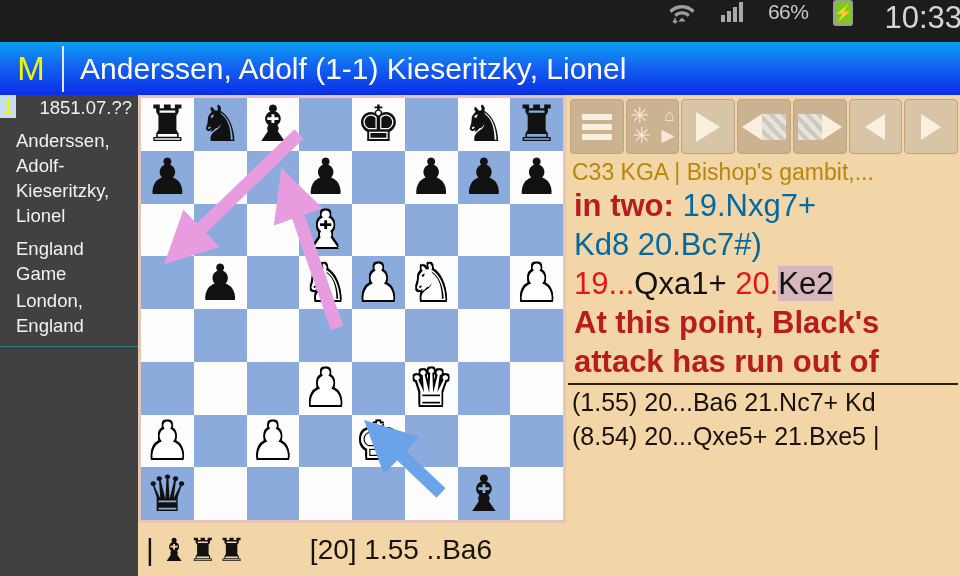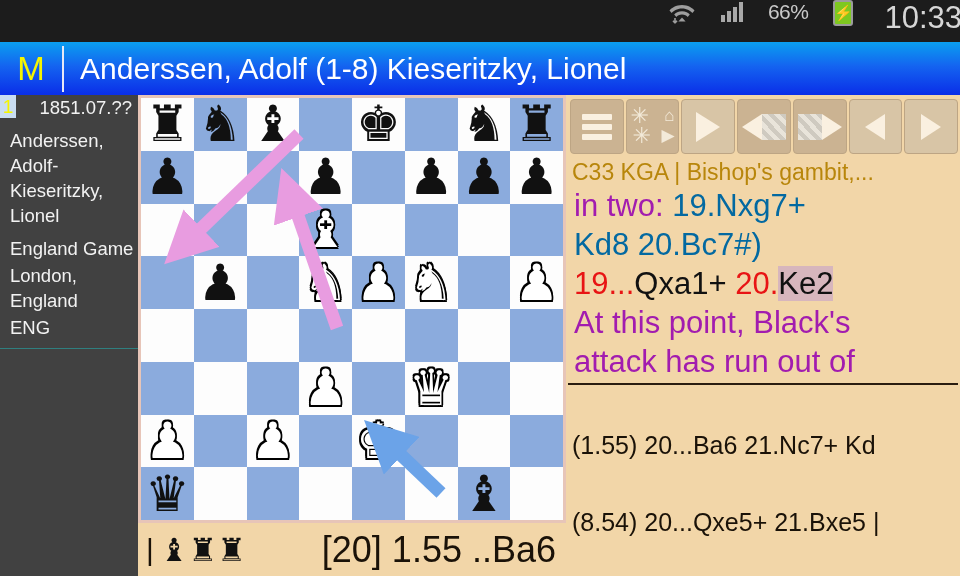--- a/index.html
+++ b/index.html
@@ -34,21 +34,21 @@
 
   
   .leftpanel { position:absolute; left:0; top:95px; width:138px; height:481px;
     background:#414141; color:#f2f2f2; font-size:18.5px; line-height:25px;
     overflow:hidden; }
   .lp-row1 { display:flex; align-items:flex-start; }
   .lp-badge { background:#c9ddf2; color:#f5f500; font-size:19px; width:16px;
     text-align:center; line-height:23px; }
   .lp-head { flex:1; text-align:right; padding-right:6px; }
   .lp-head div { white-space:nowrap; }
-  .lp-block { padding:2px 4px 0 10px; }
+  .lp-block { padding:2px 4px 0 16px; }
   .lp-block.gap { margin-top:6px; }
   .lp-rule { height:1px; background:#2f7f7f; margin-top:8px; }
 
   
   .boardwrap { position:absolute; left:138px; top:95px; width:428px; height:428px;
     background:#e7c5b8; padding:3px; }
   .board { position:relative; width:422px; height:422px;
     display:grid; grid-template-columns:repeat(8,1fr); grid-template-rows:repeat(8,1fr); }
   .sq { position:relative; display:flex; align-items:center; justify-content:center; }
   .sq.l { background:#fdfdfd; }
@@ -59,21 +59,21 @@
       0 -1.8px 0 #000, 0 1.8px 0 #000, -1.8px 0 0 #000, 1.8px 0 0 #000; }
   .pc.b { color:#111111; }
   .arrows { position:absolute; inset:0; pointer-events:none; }
 
   
   .bottomstrip { position:absolute; left:138px; top:523px; width:428px; height:53px;
     background:#f2d6a8; display:flex; align-items:center; color:#1a1208; }
   .bs-left { display:flex; align-items:center; padding-left:8px; gap:2px; }
   .bs-bar { font-size:30px; line-height:1; margin-right:4px; }
   .bs-cap { font-size:32px; line-height:1; color:#111; }
-  .bs-right { flex:1; text-align:right; padding-right:10px; font-size:36px;
+  .bs-right { flex:1; text-align:center; padding-right:10px; font-size:28px;
     white-space:nowrap; }
 
   
   .rightpanel { position:absolute; left:566px; top:95px; width:394px; height:481px;
     background:#f2d6a8; overflow:hidden; }
   .toolbar { display:flex; gap:2px; padding:4px 2px 2px 4px; }
   .tbtn { width:54px; height:55px; background:#cbb392;
     border:1px solid #bda584; border-radius:4px; position:relative;
     display:flex; align-items:center; justify-content:center; }
   .tbtn.dim { background:#d8c5a6; }
@@ -92,28 +92,28 @@
   .gearwrap .g2 { position:absolute; left:2px; top:18px; }
   .gearwrap .a1 { position:absolute; right:0; top:1px; font-size:17px; }
   .gearwrap .p1 { position:absolute; right:0; top:20px; font-size:17px; }
   .chkbtn { display:flex; align-items:center; }
   .chk { width:24px; height:26px; background:
       linear-gradient(45deg,#e9e4da 25%, #cfcac0 25%, #cfcac0 50%, #e9e4da 50%,
       #e9e4da 75%, #cfcac0 75%); background-size:12px 13px; }
 
   .eco { color:#b8860b; font-size:23px; padding:3px 4px 0 6px; white-space:nowrap; }
   .an-line { font-size:31px; padding:1px 4px 0 8px; white-space:nowrap; line-height:38px; }
-  .grn { color:#a21caf; }
+  .grn { color:#b91c1c;font-weight:bold; }
   .blu { color:#0369a1; }
   .red { color:#e81414;margin-top:16px; }
   .blk { color:#111111; }
   .hl { background:#d7b6bd; color:#111; }
   .divider { height:2px; background:#2a1d10; margin:2px 2px 0 2px; }
   .eng-line { font-size:25px; color:#1a1208; white-space:nowrap;
-    padding:1px 0 0 6px; line-height:33px;margin-top:43px; }
+    padding:1px 0 0 6px; line-height:33px; }
 </style>
 </head>
 <body>
 
 <div class="statusbar">
   <svg width="28" height="26" viewBox="0 0 28 26">
     <path d="M14 5 C8 5 3.5 8 1.5 10.5 L3.6 13 C5.4 10.8 9 8.4 14 8.4 C19 8.4 22.6 10.8 24.4 13 L26.5 10.5 C24.5 8 20 5 14 5Z" fill="#9e9e9e"></path>
     <path d="M14 11.2 C10.4 11.2 7.6 12.9 6.2 14.5 L8.3 17 C9.4 15.7 11.4 14.6 14 14.6 C16.6 14.6 18.6 15.7 19.7 17 L21.8 14.5 C20.4 12.9 17.6 11.2 14 11.2Z" fill="#9e9e9e"></path>
     <path d="M14 17.4 L10.4 21.6 L17.6 21.6 Z" fill="#9e9e9e"></path>
     <path d="M7 18 l0 5 M7 23 l-2-2.2 M7 23 l2-2.2" stroke="#9e9e9e" stroke-width="1.6" fill="none"></path>
@@ -127,34 +127,33 @@
   <span class="sb-batt-pct">66%</span>
   <span class="batt">
       <span>⚡</span>
     </span>
   <span class="sb-clock">10:33</span>
 </div>
 
 <div class="titlebar">
   <div class="tb-m">M</div>
   <div class="tb-sep"></div>
-  <div class="tb-title">Anderssen, Adolf (1-8) Kieseritzky, Lionel</div>
+  <div class="tb-title">Anderssen, Adolf (1-1) Kieseritzky, Lionel</div>
 </div>
 
 <div class="leftpanel">
   <div class="lp-row1">
     <div class="lp-badge">1</div>
     <div class="lp-head">
       <div>1851.07.??</div>
     </div>
   </div>
   <div class="lp-block gap">Anderssen, Adolf-Kieseritzky, Lionel</div>
   <div class="lp-block gap">England Game</div>
   <div class="lp-block">London, England</div>
-  <div class="lp-block">ENG</div>
   <div class="lp-rule"></div>
 </div>
 
 <div class="boardwrap">
   <div class="board" id="board">
     <div class="sq l">
         <span class="pc b">♜</span>
       </div>
       <div class="sq d">
         <span class="pc b">♞</span>

